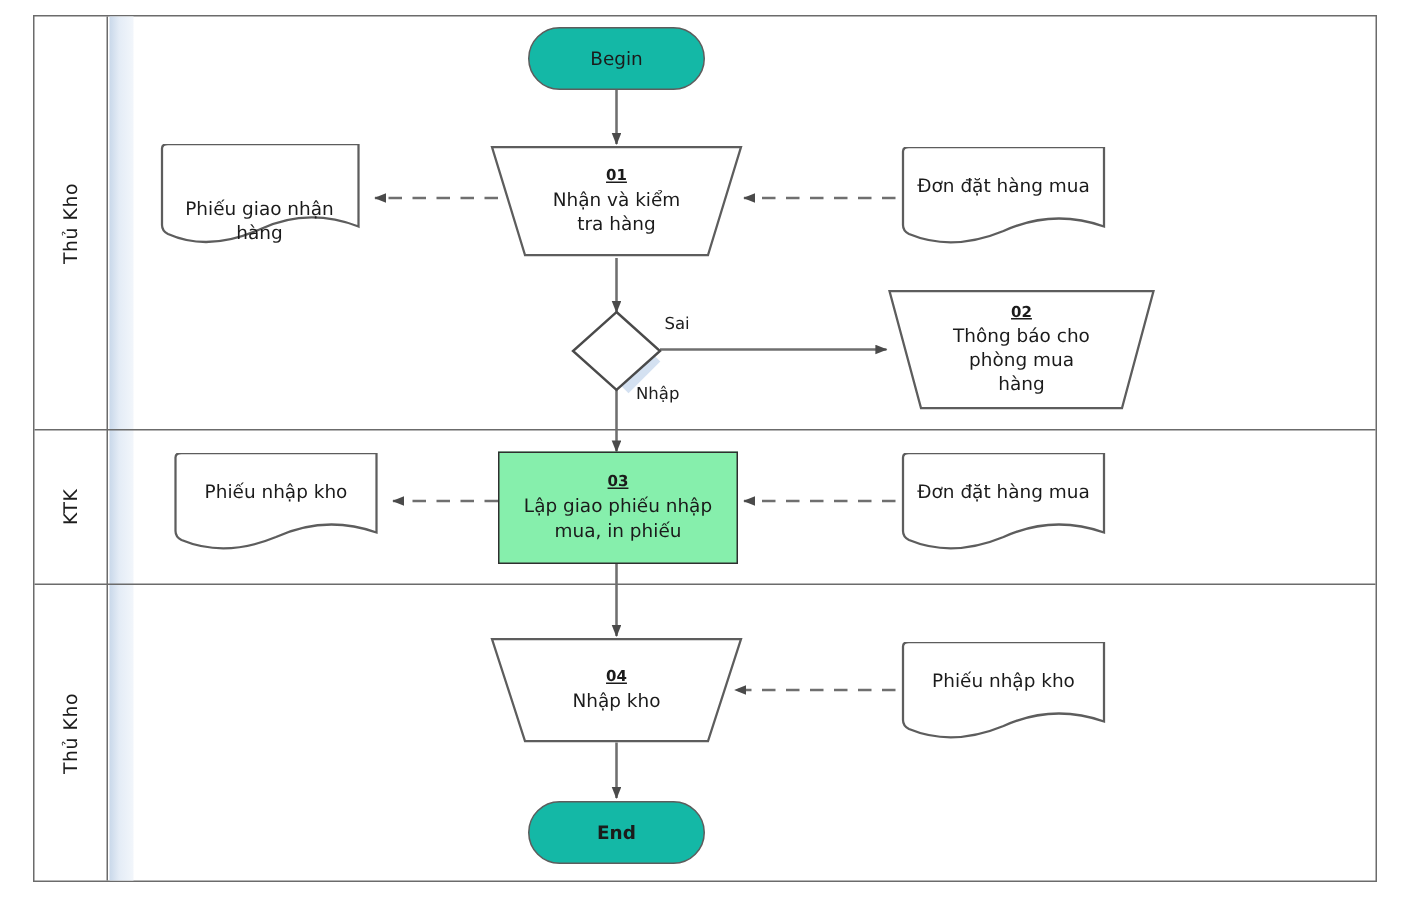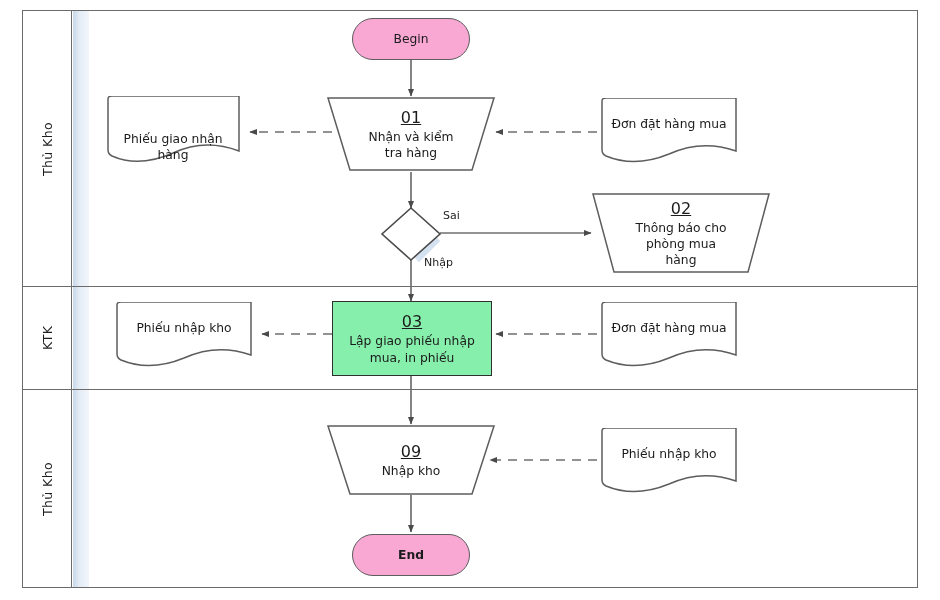--- a/index.html
+++ b/index.html
@@ -54,32 +54,32 @@
     position: relative;
     z-index: 3;
     text-align: center;
     font-size: 12.3px;
     line-height: 1.32;
     color: #1b1b1b;
     pointer-events: none;
   }
   .node-num {
     display: block;
-    font-weight: normal;
+    font-weight: bold;
     text-decoration: underline;
-    font-size: 16px;
+    font-size: 10px;
     margin-bottom: 1px;
   }
 
   
   .terminator {
     position: absolute;
     border: 1.5px solid #5d5d5d;
     border-radius: 26px;
-    background: #f9a8d4;
+    background: #14b8a6;
     display: flex; align-items: center; justify-content: center;
     box-sizing: border-box;
   }
 
   
   .trapezoid {
     position: absolute;
     display: flex; align-items: center; justify-content: center;
     box-sizing: border-box;
   }
@@ -258,21 +258,21 @@
     <div class="node-text" style="padding-top:13%;">
       <span>Đơn đặt hàng mua</span>
     </div>
   </div>
 
   <div class="trapezoid" style="left:326px; top:424px; width:170px; height:72px;">
     <svg width="170" height="72" viewBox="0 0 170 72">
       <path d="M2,2 L168,2 L146,70 L24,70 Z" fill="#ffffff" stroke="#5d5d5d" stroke-width="1.5"></path>
     </svg>
     <div class="node-text">
-      <span class="node-num">09</span>
+      <span class="node-num">04</span>
       <span>Nhập kho</span>
     </div>
   </div>
 
   <div class="document" style="left:598px; top:428px; width:142px; height:70px;">
     <svg width="142" height="70" viewBox="0 0 142 70">
       <path d="M4,3 Q4,0 8,0 L138,0 L138,53 Q104,41 71,56 Q37,70 8,58 Q4,56 4,52 Z" fill="#ffffff" stroke="#5d5d5d" stroke-width="1.5"></path>
     </svg>
     <div class="node-text" style="padding-top:13%;">
       <span>Phiếu nhập kho</span>

